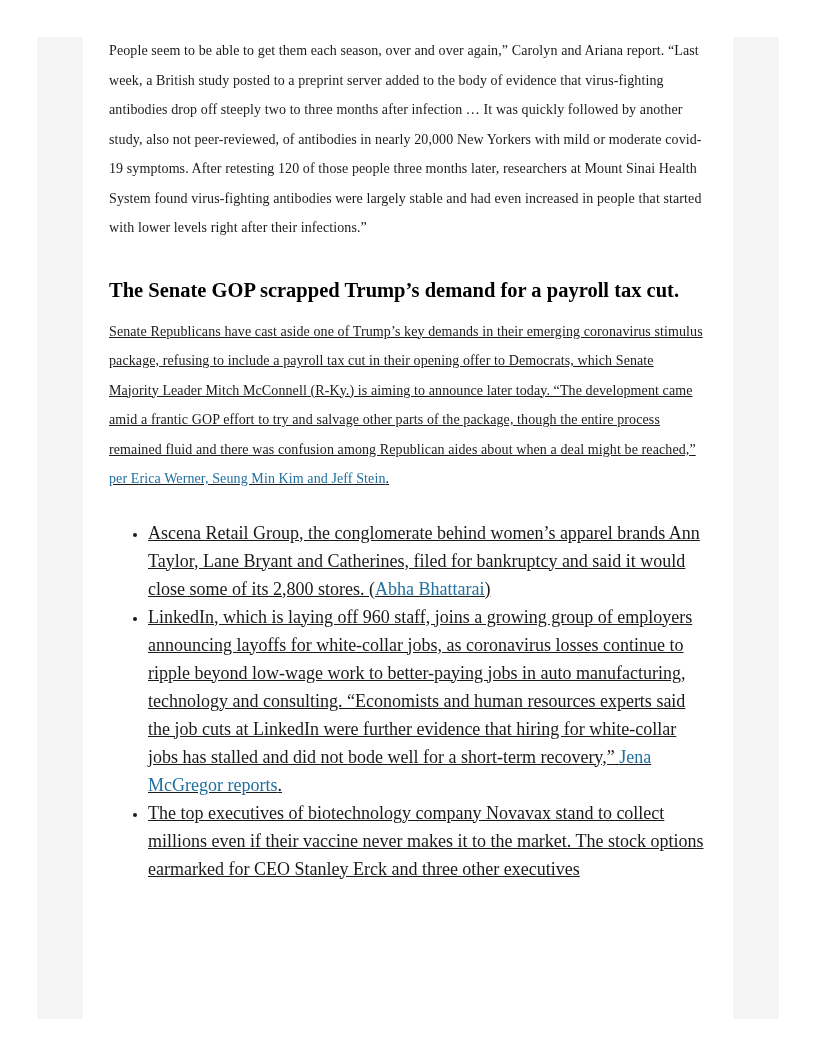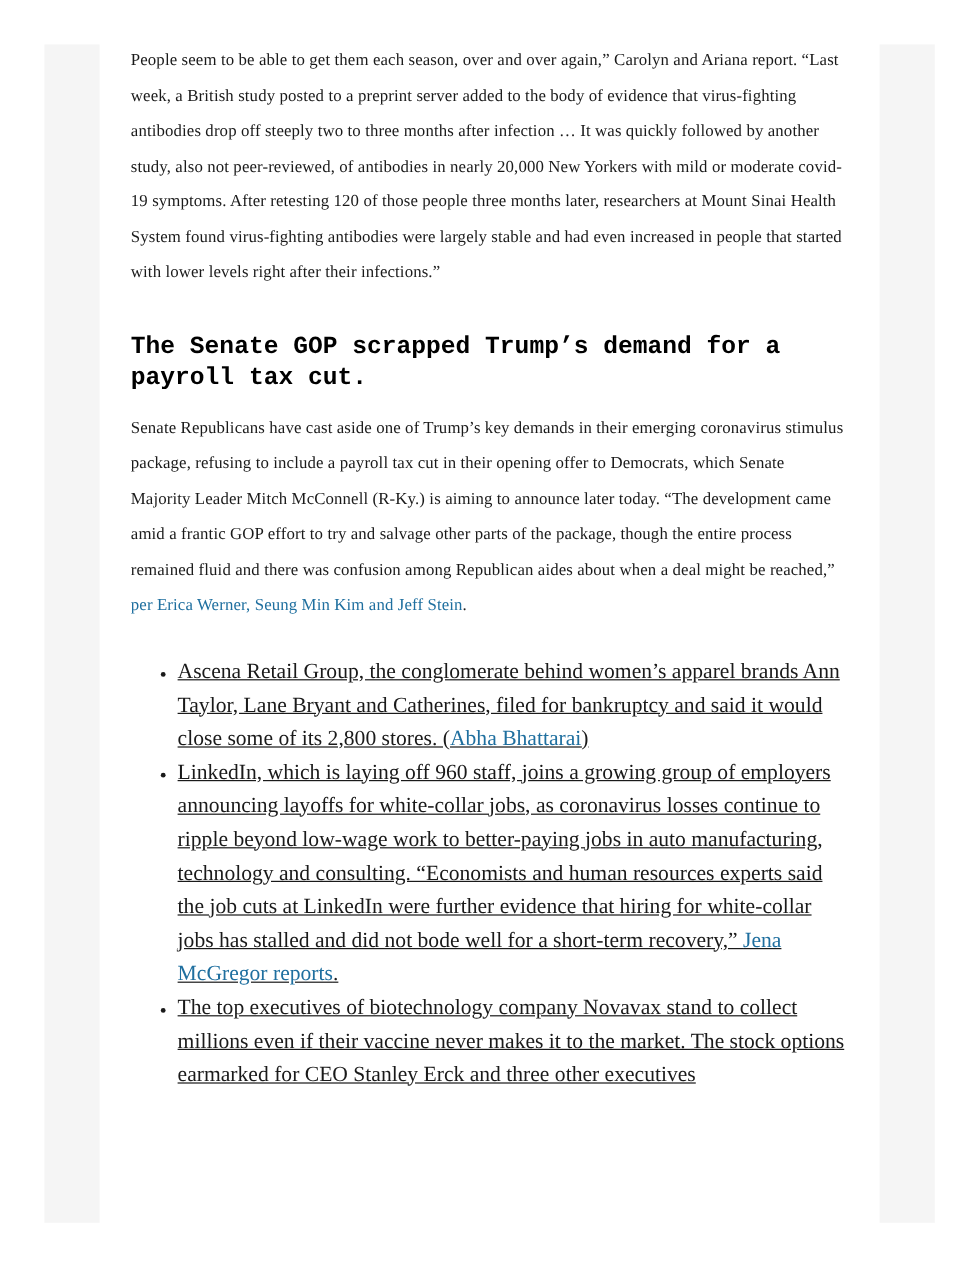--- a/index.html
+++ b/index.html
@@ -28,28 +28,28 @@
     color: #1a1a1a;
   }
   .para {
     margin: 0;
     font-size: 14px;
     line-height: 29.5px;
     letter-spacing: 0.1px;
   }
   .subhead {
     margin: 34px 0 0 0;
-    font-family: Liberation Mono, monospace;
+    font-family: Liberation Serif, serif;
     font-weight: bold;
     font-size: 20.5px;
     line-height: 26px;
     color: #000000;
     max-width: 575px;
   }
-  .para-2 { margin-top: 14px; }
+  .para-2 { margin-top: 14px; text-decoration: underline; }
   .bullet-list {
     margin: 25px 0 0 0;
     padding: 0 0 0 39px;
     font-size: 18px;
     line-height: 28px;
   }
   .bullet-list li { margin: 0; padding: 0; text-decoration: underline; }
   .bullet-list li::marker { font-size: 14px; }
   a.article-link {
     color: #1f6f9f;

